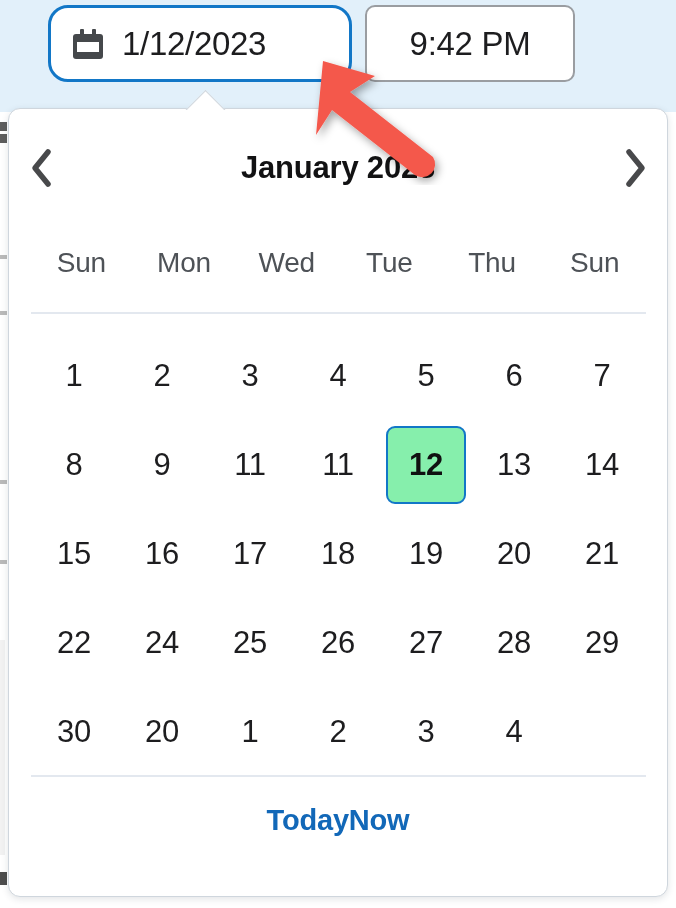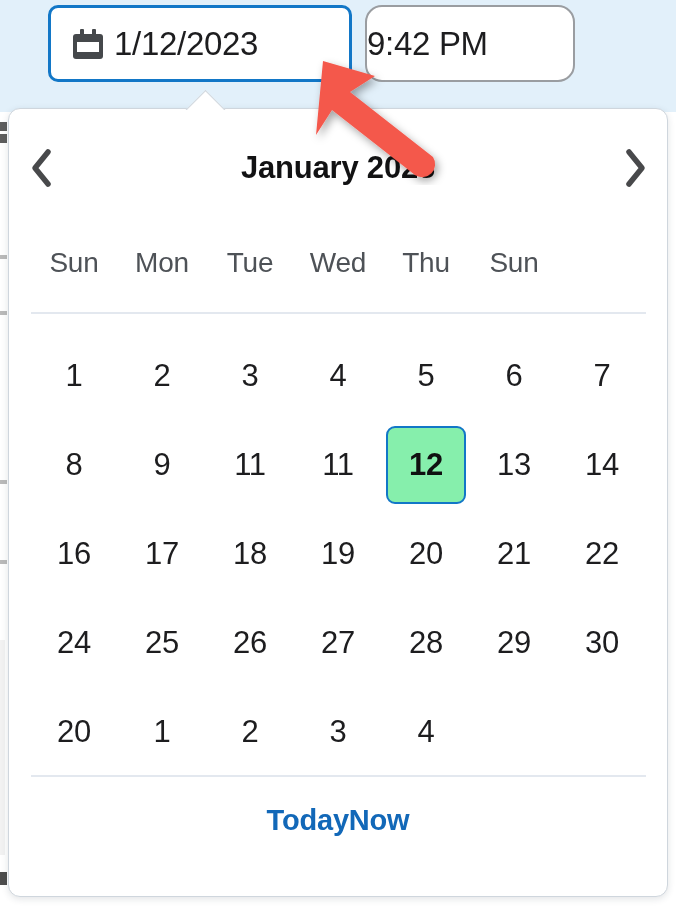--- a/index.html
+++ b/index.html
@@ -54,25 +54,25 @@
   }
 
   
   #date-field {
     position: absolute;
     left: 48px;  top: 5px;
     width: 304px; height: 77px;
     box-sizing: border-box;
     background: #ffffff;
     border: 3px solid #1277c7;
-    border-radius: 10px;
+    border-radius: 20px;
     display: flex;
     align-items: center;
     padding-left: 22px;
-    gap: 11px;
+    gap: 19px;
   }
   #cal-icon {
     width: 30px; height: 30px;
     position: relative;
     flex: 0 0 auto;
   }
   #cal-icon .body {
     position: absolute;
     left: 0; top: 5px;
     width: 30px; height: 25px;
@@ -101,23 +101,24 @@
     white-space: nowrap;
   }
 
   #time-field {
     position: absolute;
     left: 365px; top: 5px;
     width: 210px; height: 77px;
     box-sizing: border-box;
     background: #ffffff;
     border: 2px solid #9a9da1;
-    border-radius: 17px;
-    display: flex;
-    align-items: center;
+    border-radius: 10px;
+    display: flex;
+    align-items: center;
+    justify-content: center;
   }
 
   
   #calendar-popup {
     position: absolute;
     left: 8px; top: 108px;
     width: 660px; height: 789px;
     box-sizing: border-box;
     background: #ffffff;
     border: 1px solid #cfd6dd;
@@ -164,21 +165,21 @@
     color: #121213;
     letter-spacing: -0.2px;
   }
 
   
   #weekday-row {
     position: absolute;
     left: 21px; top: 138px;
     width: 616px;
     display: grid;
-    grid-template-columns: repeat(7, 1fr);
+    grid-template-columns: repeat(6, 1fr);
   }
   .weekday {
     text-align: center;
     font-size: 28px;
     color: #4e5257;
     letter-spacing: -0.2px;
   }
 
   .divider {
     position: absolute;
@@ -292,22 +293,22 @@
         <svg width="26" height="40" viewBox="0 0 26 40" aria-hidden="true">
           <path d="M7 4 L20 20 L7 36" fill="none" stroke="#48494b" stroke-width="5.5" stroke-linecap="round" stroke-linejoin="round"></path>
         </svg>
       </span>
     </div>
   </div>
 
   <div id="weekday-row">
     <div class="weekday">Sun</div>
     <div class="weekday">Mon</div>
+    <div class="weekday">Wed</div>
     <div class="weekday">Tue</div>
-    <div class="weekday">Wed</div>
     <div class="weekday">Thu</div>
     <div class="weekday">Sun</div>
   </div>
 
   <div class="divider" id="divider-head"></div>
 
   <div id="date-grid">
       <div class="day-cell">
         <span>1</span>
       </div>
@@ -342,20 +343,23 @@
         <span>11</span>
       </div>
       <div class="day-cell selected">
         <span>12</span>
       </div>
       <div class="day-cell">
         <span>13</span>
       </div>
       <div class="day-cell">
         <span>14</span>
+      </div>
+      <div class="day-cell">
+        <span>15</span>
       </div>
       <div class="day-cell">
         <span>16</span>
       </div>
       <div class="day-cell">
         <span>17</span>
       </div>
       <div class="day-cell">
         <span>18</span>
       </div>

